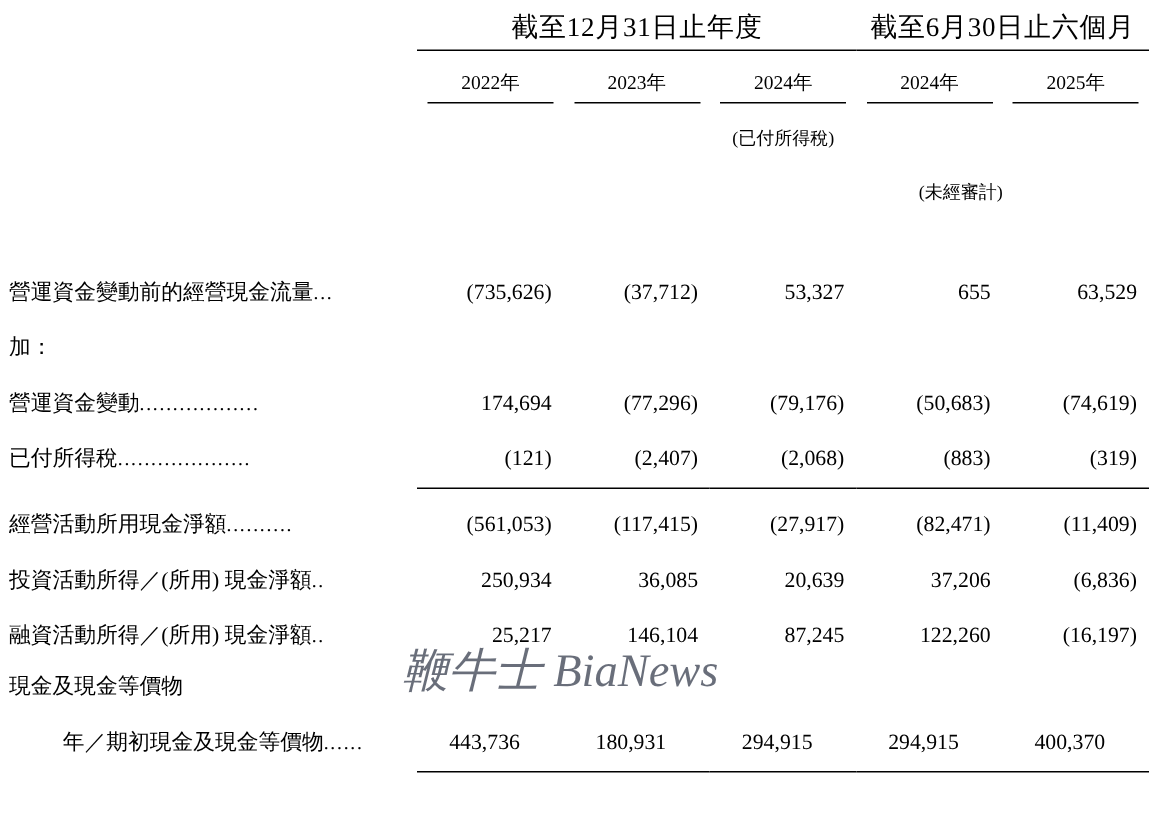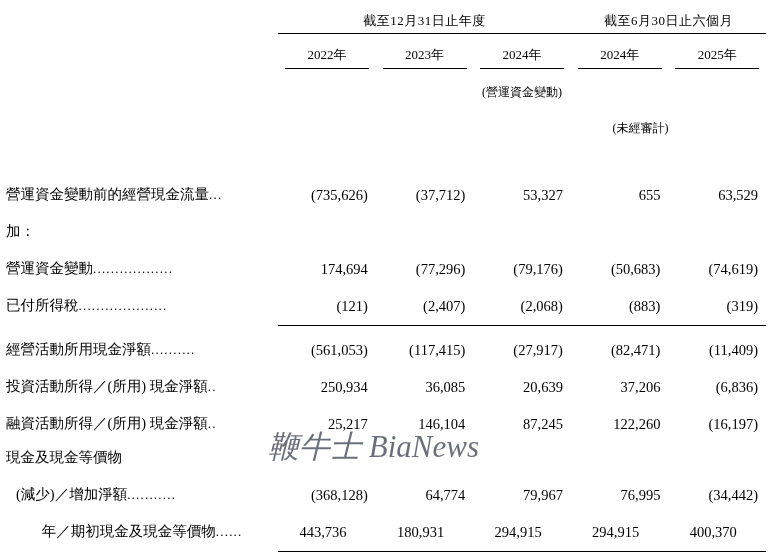--- a/index.html
+++ b/index.html
@@ -38,21 +38,21 @@
     font-weight: normal;
   }
 
   
   col.c-label { width: 268px; }
   col.c-num   { width: 96px; }
 
   
   .grp-head {
     text-align: center;
-    font-size: 13px;
+    font-size: 18px;
     height: 26px;
     vertical-align: bottom;
     padding-bottom: 3px !important;
     letter-spacing: 0.5px;
   }
   .grp-rule {
     height: 1px;
   }
   .grp-rule div {
     height: 1px;
@@ -198,21 +198,21 @@
           </td>
         <td>
             <div></div>
           </td>
       </tr>
 
       <tr class="note-row">
         <td></td>
         <td></td>
         <td></td>
-        <td>(營運資金變動)</td>
+        <td>(已付所得稅)</td>
         <td></td>
         <td></td>
       </tr>
 
       <tr class="note-row2">
         <td></td>
         <td></td>
         <td></td>
         <td></td>
         <td>(未經審計)</td>
@@ -307,28 +307,20 @@
 
       <tr class="data-row tall-row">
         <td class="label"><span class="lead">現金及現金等價物</span></td>
         <td class="num"></td>
         <td class="num"></td>
         <td class="num"></td>
         <td class="num"></td>
         <td class="num"></td>
       </tr>
 
-      <tr class="data-row">
-        <td class="label indent1"><span class="lead">(減少)／增加淨額</span><span class="dots">...........</span></td>
-        <td class="num">(368,128)</td>
-        <td class="num">64,774</td>
-        <td class="num">79,967</td>
-        <td class="num">76,995</td>
-        <td class="num">(34,442)</td>
-      </tr>
 
       <tr class="data-row">
         <td class="label bold"><span class="lead">年／期初現金及現金等價物</span><span class="dots">......</span></td>
         <td class="num bold">443,736</td>
         <td class="num bold">180,931</td>
         <td class="num bold">294,915</td>
         <td class="num bold">294,915</td>
         <td class="num bold">400,370</td>
       </tr>
 

